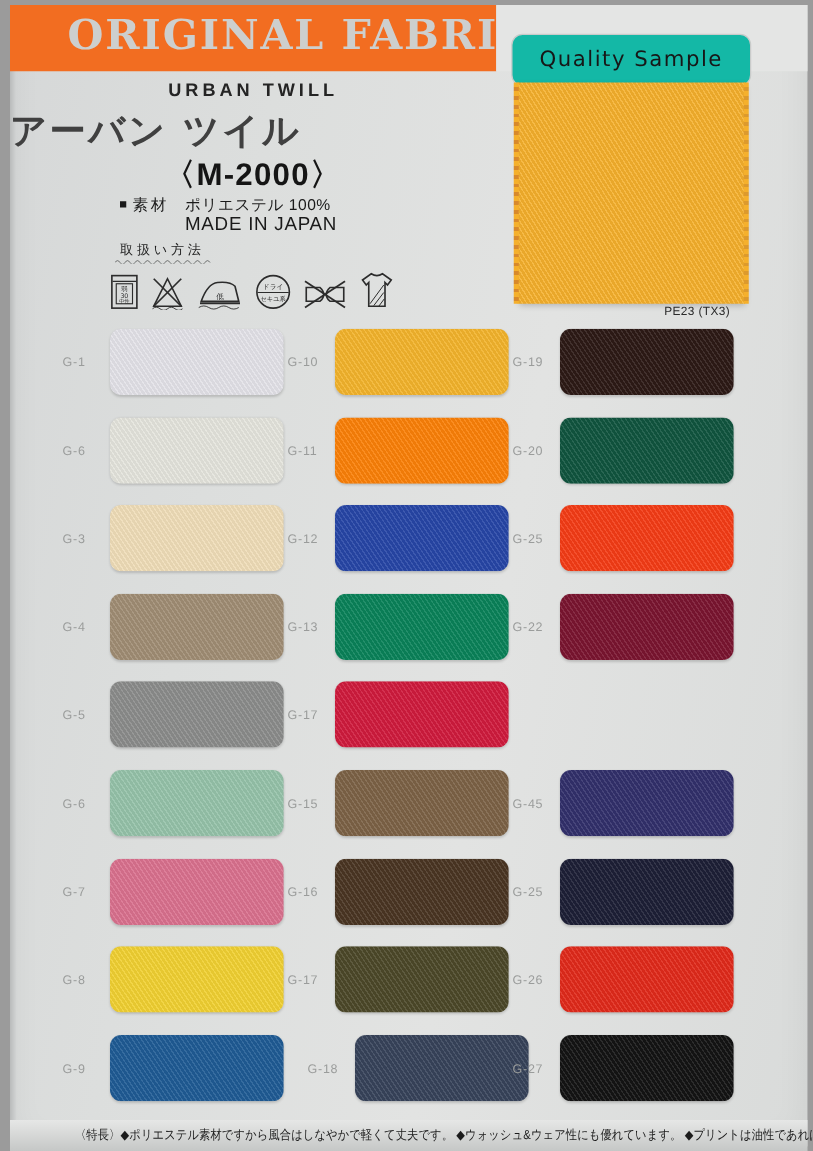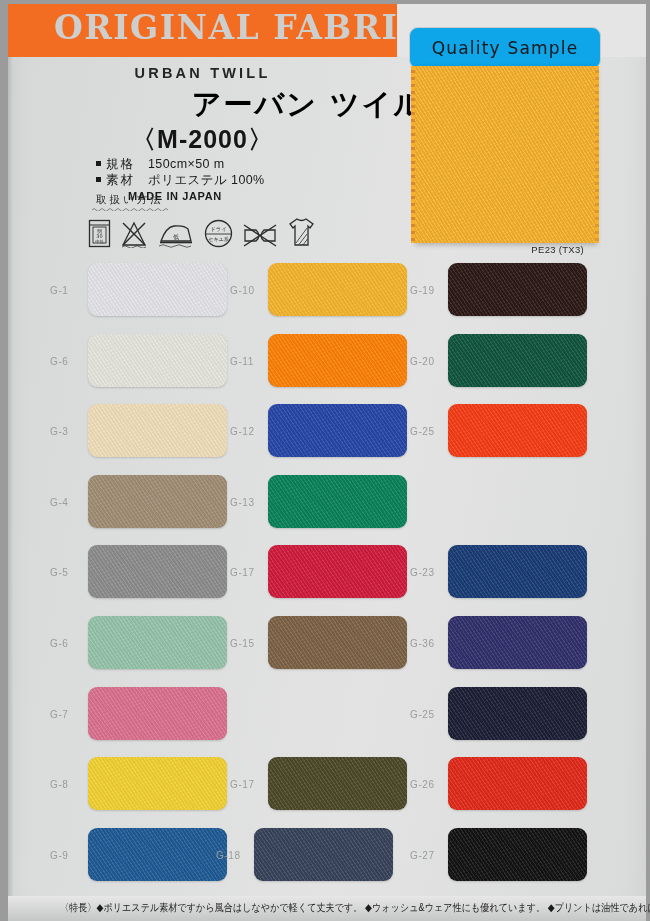--- a/index.html
+++ b/index.html
@@ -82,27 +82,26 @@
     font-size: 14.5px;
     letter-spacing: 3.2px;
     font-weight: 600;
     color: #242424;
   }
   .jp-title {
     position: absolute;
     left: 0;
     top: 28px;
     width: 389px;
-    text-align: right;
+    text-align: left;
     font-size: 29px;
     font-weight: bold;
     letter-spacing: 2px;
     font-family: "DejaVu Sans", "Liberation Sans", sans-serif;
-    color: #000000;
-    margin-left: 28px;
+    color: #404040;
   }
   .code-line {
     position: absolute;
     left: 0;
     top: 66px;
     width: 389px;
     text-align: center;
     font-size: 25px;
     font-weight: bold;
     letter-spacing: 1px;
@@ -126,24 +125,23 @@
     vertical-align: 2px;
   }
   .spec-key {
     display: inline-block;
     width: 42px;
     letter-spacing: 2px;
     font-size: 12.5px;
   }
   .spec-val { letter-spacing: 0.4px; }
   .made-in {
-    margin-left: 32px;
+    margin-left: 52px;
     letter-spacing: 0.6px;
-    font-size: 11px;
-    font-weight: bold;
+    font-size: 15px;
   }
   
   .care-title {
     position: absolute;
     left: 96px;
     top: 193px;
     font-size: 10.5px;
     letter-spacing: 3px;
     color: #1d1d1d;
   }
@@ -163,21 +161,21 @@
     align-items: flex-end;
   }
   .care-icons svg { display: block; }
   
   .qs-label {
     position: absolute;
     left: 409px;
     top: 27px;
     width: 190px;
     height: 40px;
-    background: #0ea5e9;
+    background: #14b8a6;
     border: 1px solid #c9cbca;
     border-radius: 9px;
     display: flex;
     align-items: center;
     justify-content: center;
     font-size: 17px;
     letter-spacing: 1.2px;
     color: #171717;
     font-family: "DejaVu Sans", "Liberation Sans", sans-serif;
   }
@@ -280,23 +278,20 @@
   </div>
   <div class="header-white-right"></div>
 
   <div class="info">
     <div class="urban-twill">URBAN TWILL</div>
     <div class="jp-title">アーバン ツイル</div>
     <div class="code-line">〈M-2000〉</div>
 
     <div class="spec-block">
       <div class="spec-row">
-        <span class="sq"></span><span class="spec-key">規格</span><span class="spec-val">150cm×50 m</span>
-      </div>
-      <div class="spec-row">
         <span class="sq"></span><span class="spec-key">素材</span><span class="spec-val">ポリエステル 100%</span>
       </div>
       <div class="made-in">MADE IN JAPAN</div>
     </div>
   </div>
 
   <div class="care-title">取扱い方法</div>
   <svg class="care-underline" viewBox="0 0 78 4" preserveAspectRatio="none">
     <path d="M0,3 Q2,0 4,3 T8,3 T12,3 T16,3 T20,3 T24,3 T28,3 T32,3 T36,3 T40,3 T44,3 T48,3 T52,3 T56,3 T60,3 T64,3 T68,3 T72,3 T76,3" fill="none" stroke="#6a6c6b" stroke-width="0.8"></path>
   </svg>
@@ -408,46 +403,50 @@
         <div class="chip" style="background-color: rgb(10, 130, 89);"></div>
       </div>
       <div class="cell" style="left: 190px; top: 282.4px;">
         <div class="code">G-17</div>
         <div class="chip" style="background-color: rgb(207, 27, 61);"></div>
       </div>
       <div class="cell" style="left: 190px; top: 353px;">
         <div class="code">G-15</div>
         <div class="chip" style="background-color: rgb(124, 98, 70);"></div>
       </div>
+      <div class="cell" style="left: 190px; top: 423.6px;">
+        <div class="code">G-16</div>
+        <div class="chip" style="background-color: rgb(74, 53, 35);"></div>
+      </div>
       <div class="cell" style="left: 190px; top: 494.2px;">
         <div class="code">G-17</div>
         <div class="chip" style="background-color: rgb(76, 72, 41);"></div>
       </div>
-      <div class="cell" style="left: 176px; top: 564.8px;">
+      <div class="cell" style="left: 206px; top: 564.8px;">
         <div class="code">G-18</div>
         <div class="chip" style="background-color: rgb(55, 67, 90);"></div>
       </div>
       <div class="cell" style="left: 370px; top: 0px;">
         <div class="code">G-19</div>
         <div class="chip" style="background-color: rgb(45, 26, 22);"></div>
       </div>
       <div class="cell" style="left: 370px; top: 70.6px;">
         <div class="code">G-20</div>
         <div class="chip" style="background-color: rgb(17, 85, 63);"></div>
       </div>
       <div class="cell" style="left: 370px; top: 141.2px;">
         <div class="code">G-25</div>
         <div class="chip" style="background-color: rgb(243, 60, 22);"></div>
       </div>
-      <div class="cell" style="left: 370px; top: 282.4px;">
-        <div class="code">G-23</div>
-        <div class="chip" style="background-color: rgb(26, 60, 118);"></div>
+      <div class="cell" style="left: 370px; top: 211.8px;">
+        <div class="code">G-22</div>
+        <div class="chip" style="background-color: rgb(122, 21, 48);"></div>
       </div>
       <div class="cell" style="left: 370px; top: 353px;">
-        <div class="code">G-36</div>
+        <div class="code">G-45</div>
         <div class="chip" style="background-color: rgb(50, 48, 107);"></div>
       </div>
       <div class="cell" style="left: 370px; top: 423.6px;">
         <div class="code">G-25</div>
         <div class="chip" style="background-color: rgb(29, 31, 54);"></div>
       </div>
       <div class="cell" style="left: 370px; top: 494.2px;">
         <div class="code">G-26</div>
         <div class="chip" style="background-color: rgb(224, 42, 27);"></div>
       </div>

